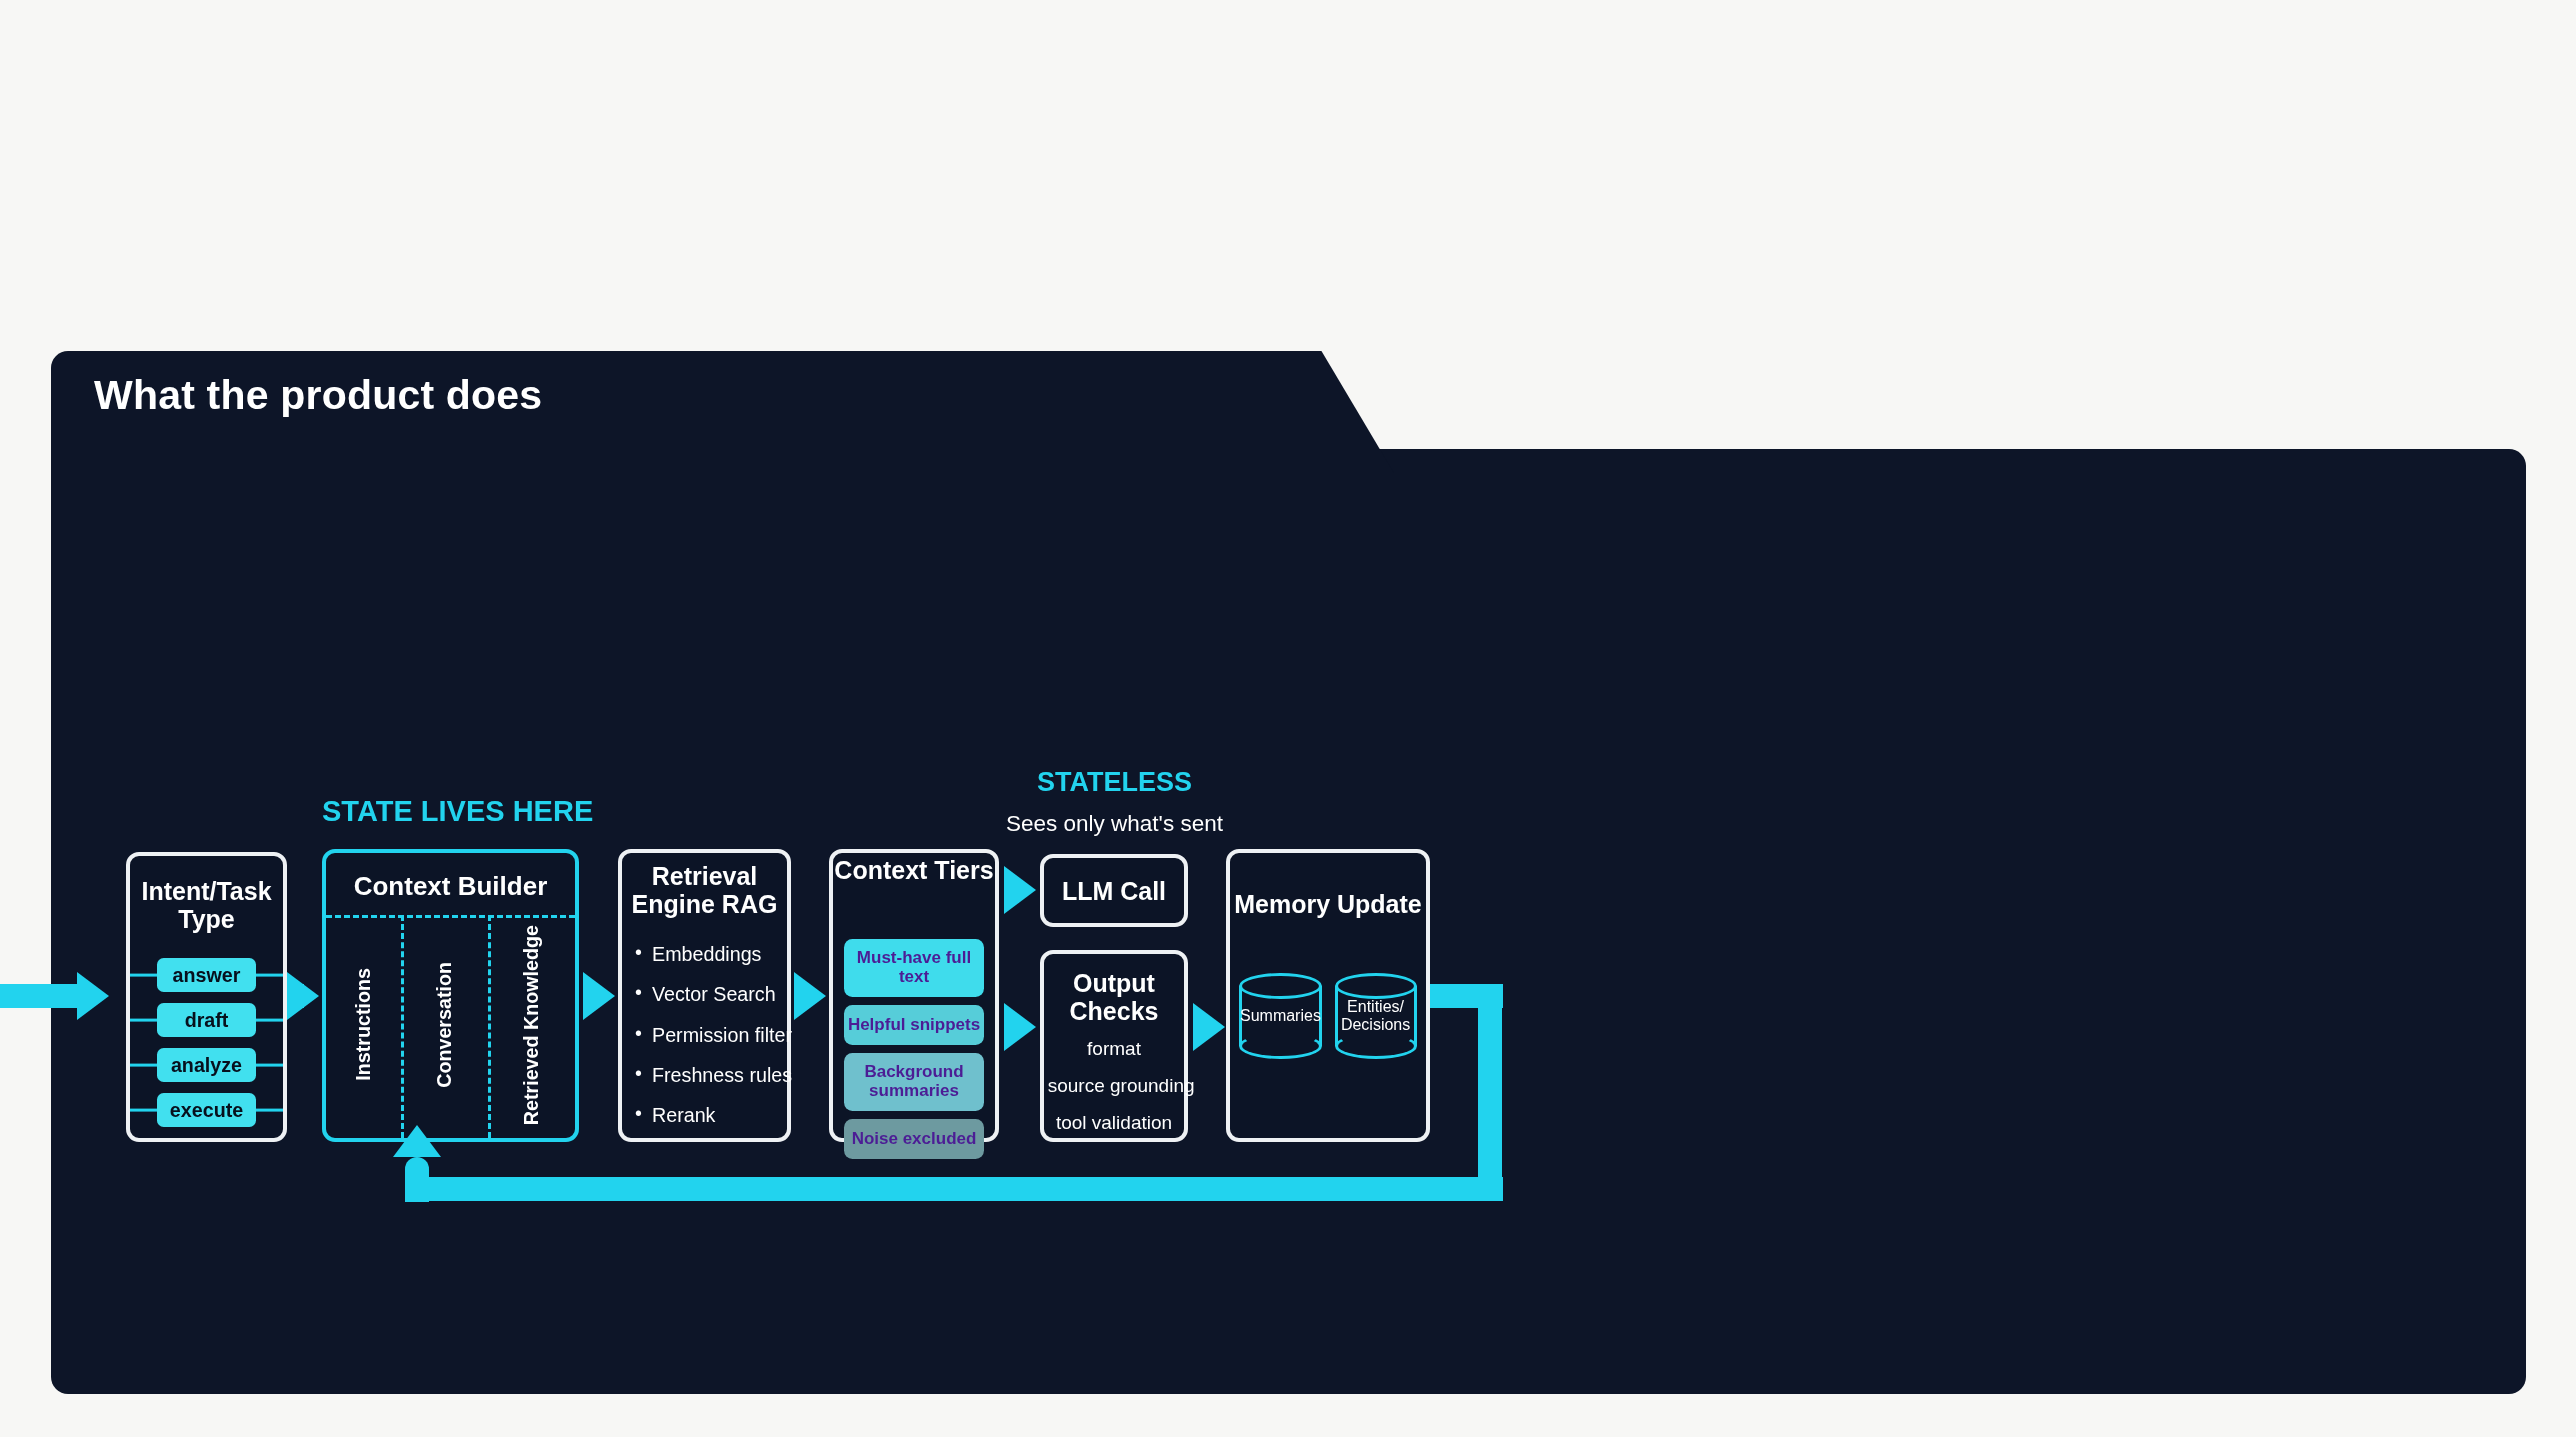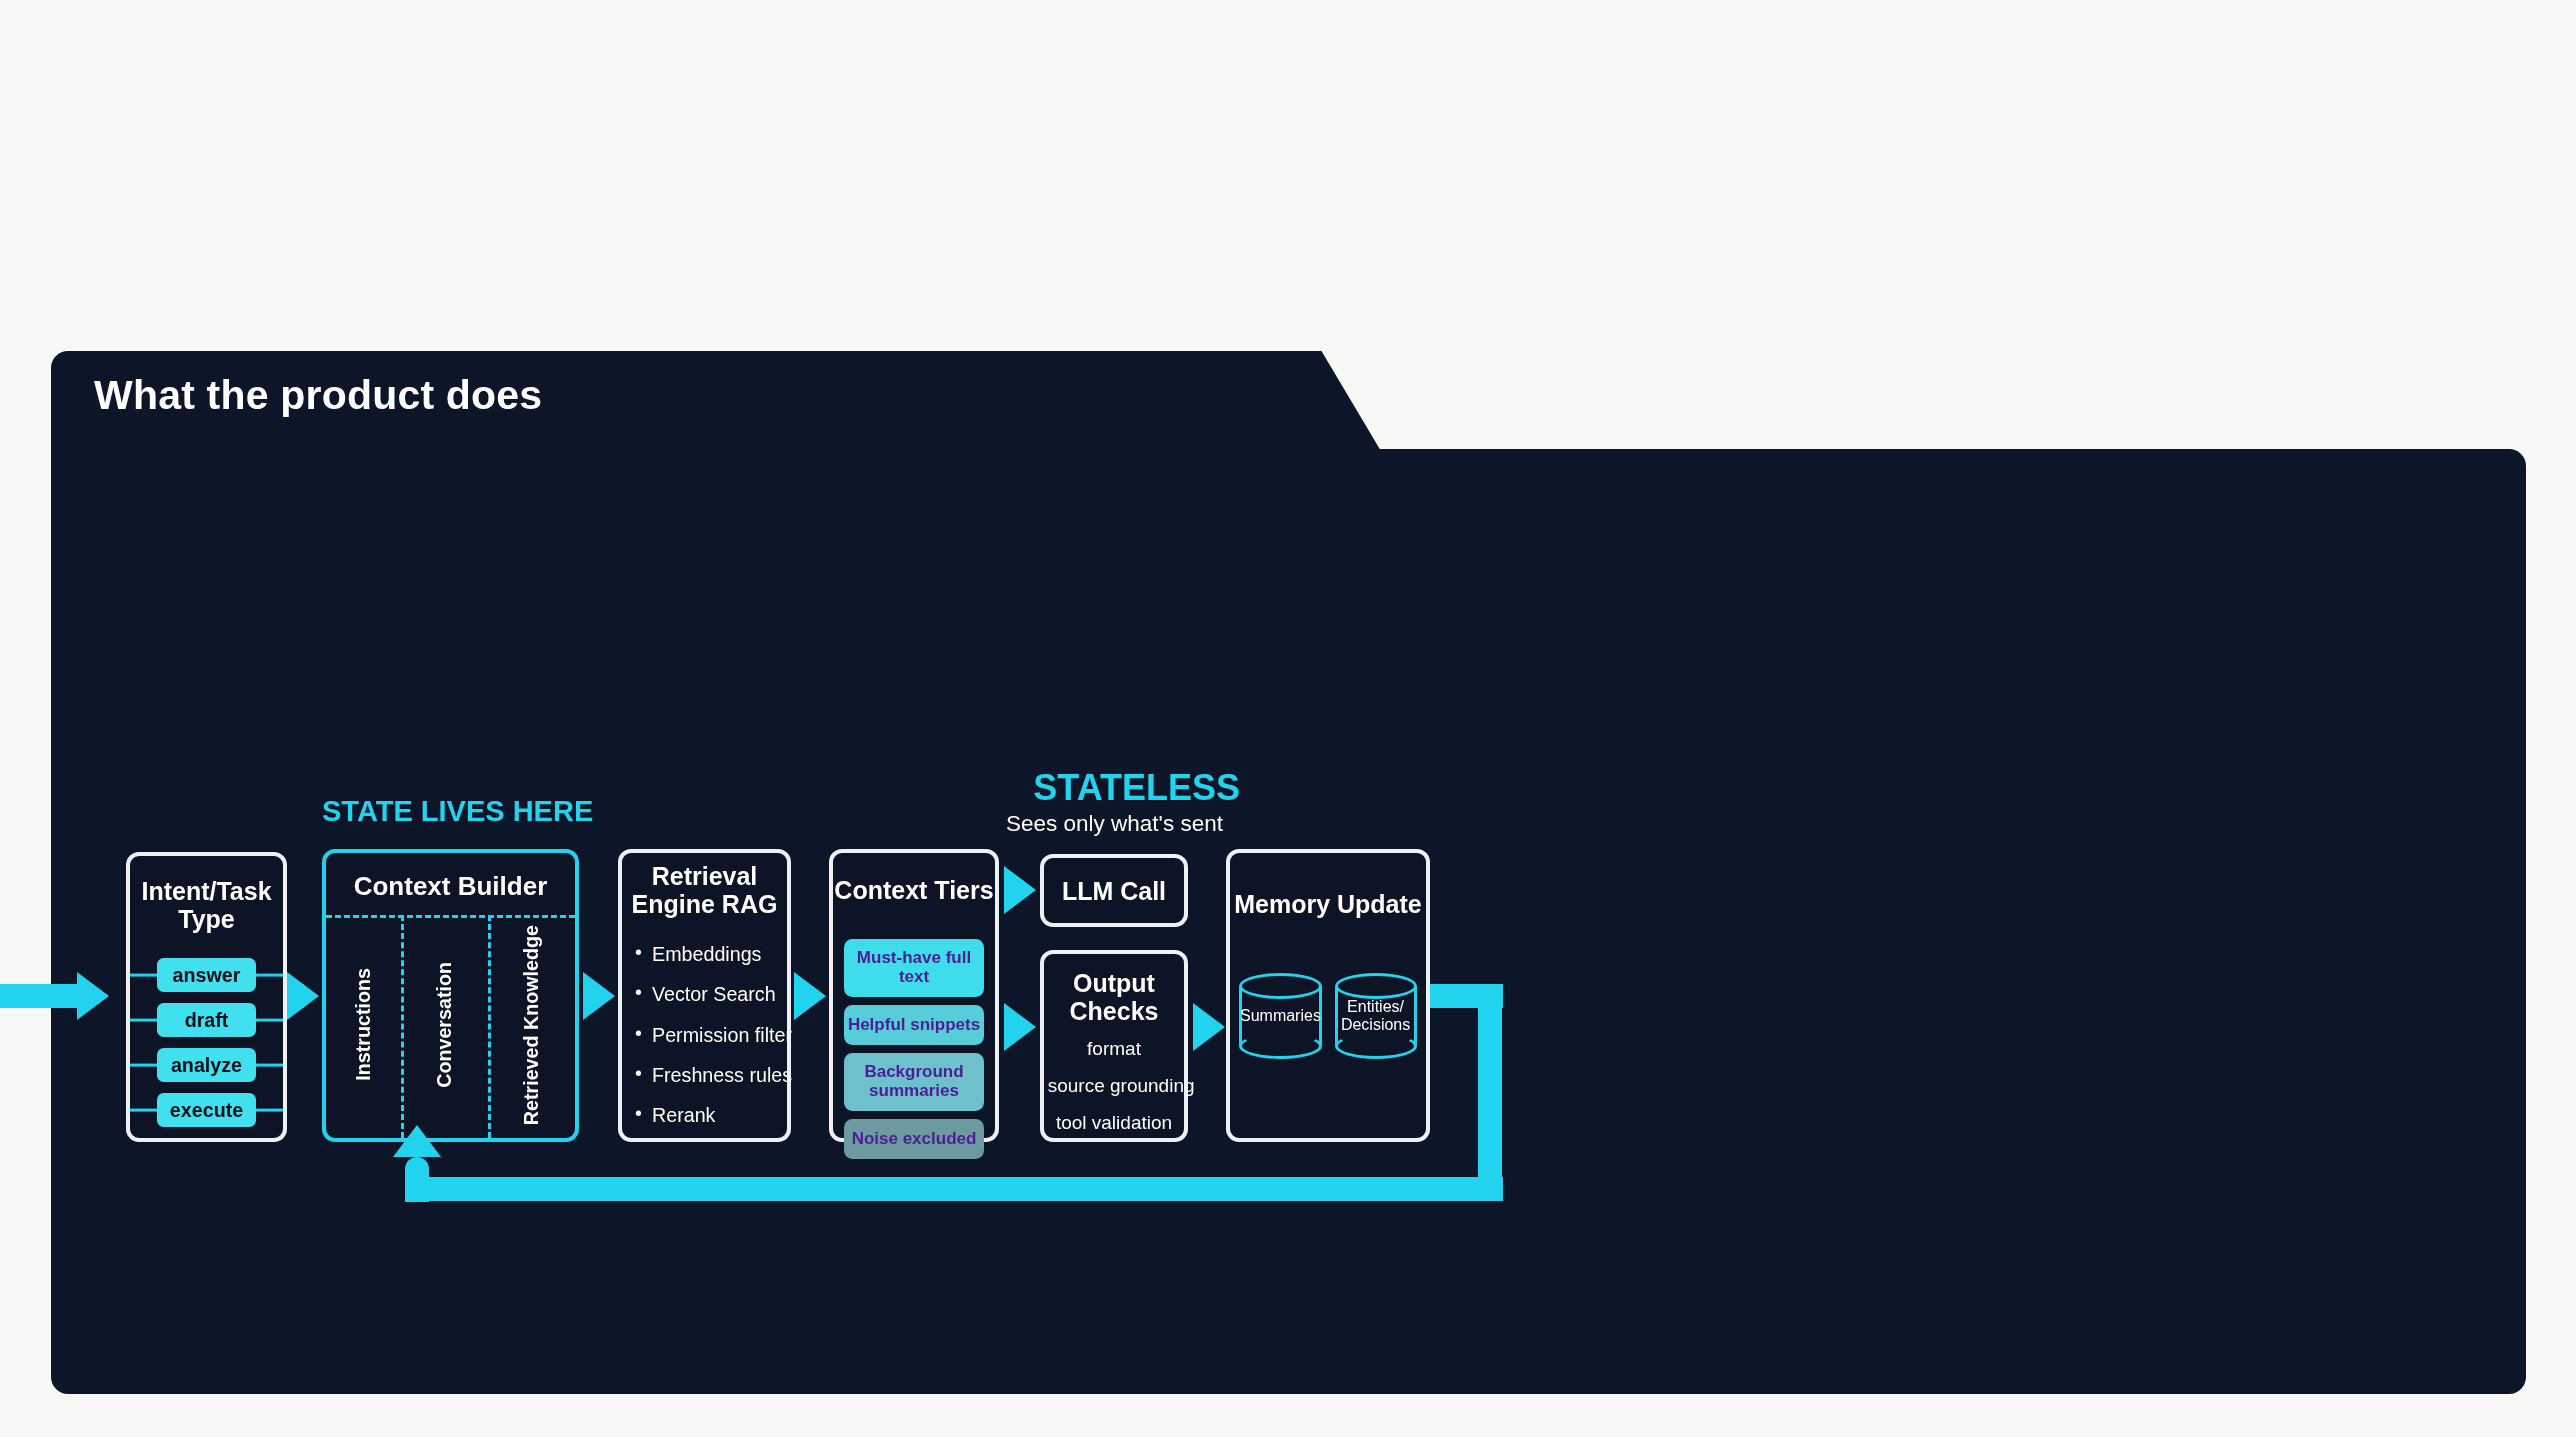--- a/index.html
+++ b/index.html
@@ -185,21 +185,21 @@
     color: #ffffff; font-size: 19.7px; line-height: 1;
     margin-bottom: 20.6px; list-style: none; position: relative; padding-left: 17px;
     white-space: nowrap;
   }
   .bullets li::before {
     content: "•"; position: absolute; left: 0; top: -1.9px; color: #ffffff;
   }
 
   
   #box-tiers { left: 778px; top: 400px; width: 170px; height: 293px; }
-  #box-tiers .node-title { font-size: 25px; padding-top: 23px; }
+  #box-tiers .node-title { font-size: 25px; padding-top: 3px; }
   .tiers { position: absolute; left: 11.2px; right: 11.2px; top: 86px; }
   .tier {
     border-radius: 8.4px;
     color: #4c1d95;
     font-weight: bold;
     font-size: 17px;
     text-align: center;
     padding: 10.3px 3.7px;
     margin-bottom: 8.4px;
     line-height: 1.1;
@@ -246,21 +246,21 @@
 <div id="stage">
 
 
   <div class="panel" id="panel-product">
     <div class="tab" id="panel-product-tab"></div>
     <div id="panel-product-notch"></div>
 
     <div class="panel-title" style="left:43px; top:-77px; font-size:41px;">What the product does</div>
 
     <div class="overlabel" style="left:271px; width:257px; top:346px; font-size:29px;">STATE LIVES HERE</div>
-    <div class="overlabel" style="left:938px; width:251px; top:318px; font-size:36px;text-align:right;">STATELESS</div>
+    <div class="overlabel" style="left:938px; width:251px; top:318px; font-size:27px;">STATELESS</div>
     <div class="sublabel" style="left:938px; width:251px; top:362px; font-size:22.5px;">Sees only what's sent</div>
 
     <div class="arrow-shaft" style="left:-51px; top:535px; width:79px; height:24px;"></div>
     <div class="arrow-head right" style="left:26px; top:523px;"></div>
 
     <div class="node white" id="box-intent">
       <div class="node-title">Intent/Task Type</div>
       <div class="intent-pills">
         <div class="pill-row">
           <div class="pill-line"></div>

